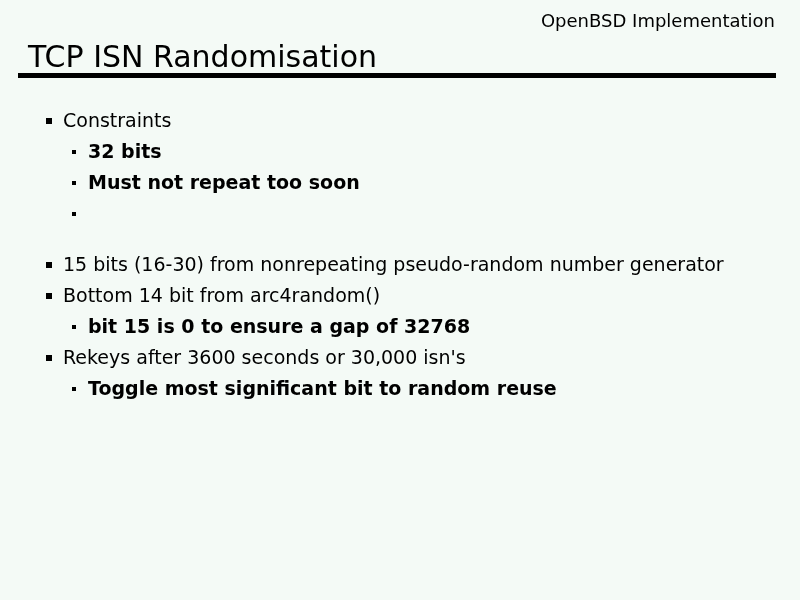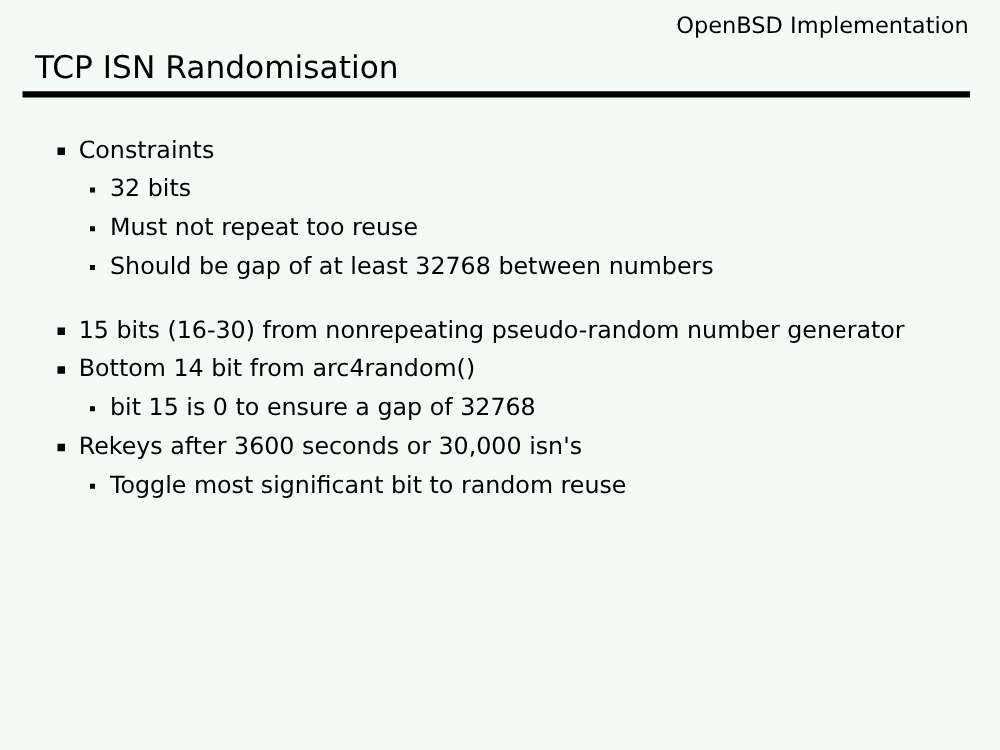--- a/index.html
+++ b/index.html
@@ -24,21 +24,21 @@
     top: 10px;
     right: 25px;
     font-size: 18px;
     line-height: 1.25;
     white-space: nowrap;
   }
   .slide-title {
     position: absolute;
     top: 40px;
     left: 28px;
-    font-size: 25px;
+    font-size: 30px;
     line-height: 1.15;
     white-space: nowrap;
   }
   .title-rule {
     position: absolute;
     top: 73px;
     left: 18px;
     width: 758px;
     height: 5px;
     background: #000000;
@@ -61,20 +61,21 @@
     flex: 0 0 auto;
     background: #000000;
   }
   .level-1 .bullet-square {
     width: 6px;
     height: 6px;
     margin-right: 11px;
   }
   .level-2 {
     padding-left: 26px;
+    font-weight: bold;
   }
   .level-2 .bullet-square {
     width: 4px;
     height: 4px;
     margin-right: 12px;
   }
   .bullet-text {
     font-size: 19px;
     line-height: 1.2;
     white-space: nowrap;
@@ -96,25 +97,24 @@
         <div class="bullet-row level-1">
     <span class="bullet-square"></span>
     <span class="bullet-text">Constraints</span>
   </div>
         <div class="bullet-row level-2">
     <span class="bullet-square"></span>
     <span class="bullet-text">32 bits</span>
   </div>
         <div class="bullet-row level-2">
     <span class="bullet-square"></span>
-    <span class="bullet-text">Must not repeat too reuse</span>
+    <span class="bullet-text">Must not repeat too soon</span>
   </div>
         <div class="bullet-row level-2">
     <span class="bullet-square"></span>
-    <span class="bullet-text">Should be gap of at least 32768 between numbers</span>
   </div>
       </div>
       <div class="bullet-group">
         <div class="bullet-row level-1">
     <span class="bullet-square"></span>
     <span class="bullet-text">15 bits (16-30) from nonrepeating pseudo-random number generator</span>
   </div>
         <div class="bullet-row level-1">
     <span class="bullet-square"></span>
     <span class="bullet-text">Bottom 14 bit from arc4random()</span>

